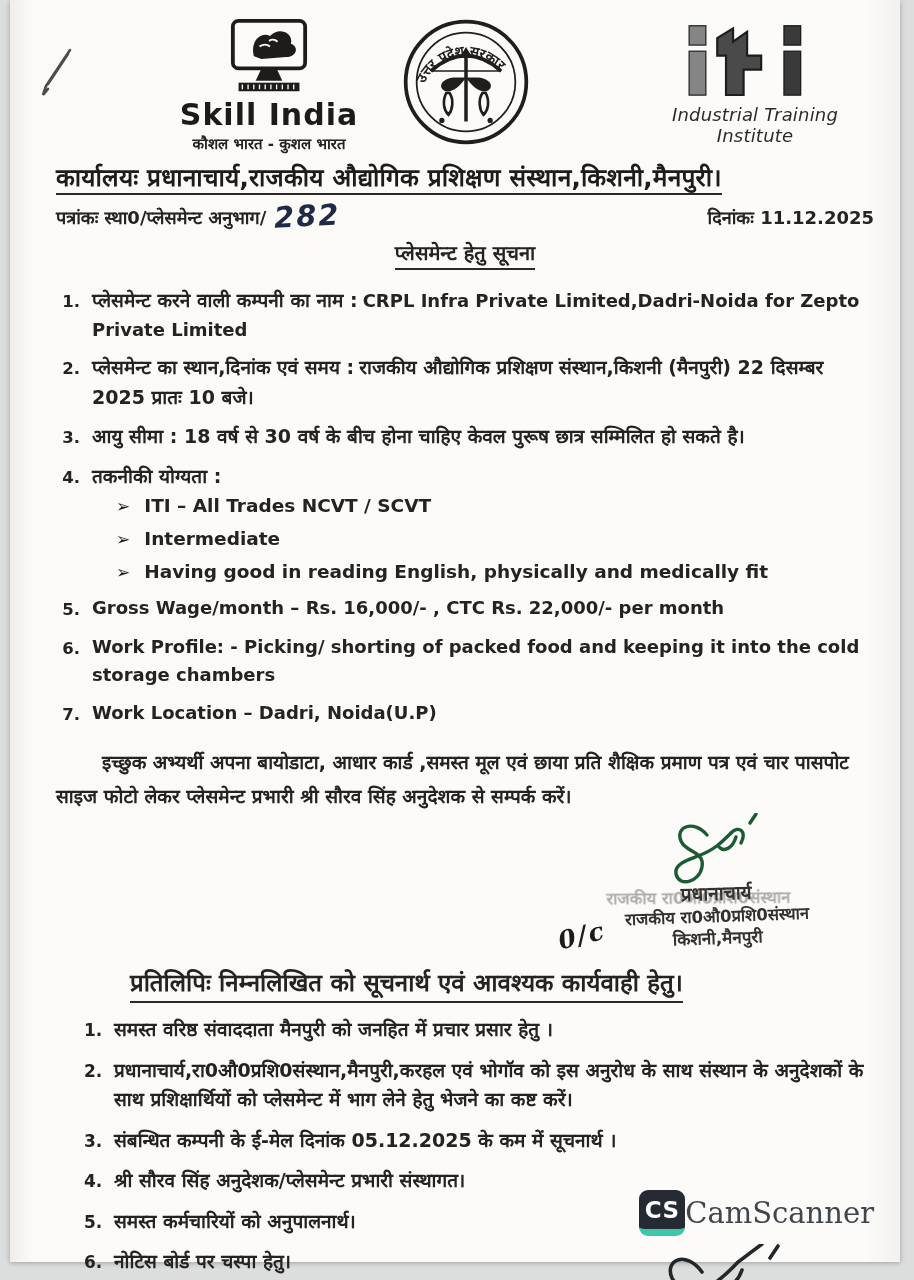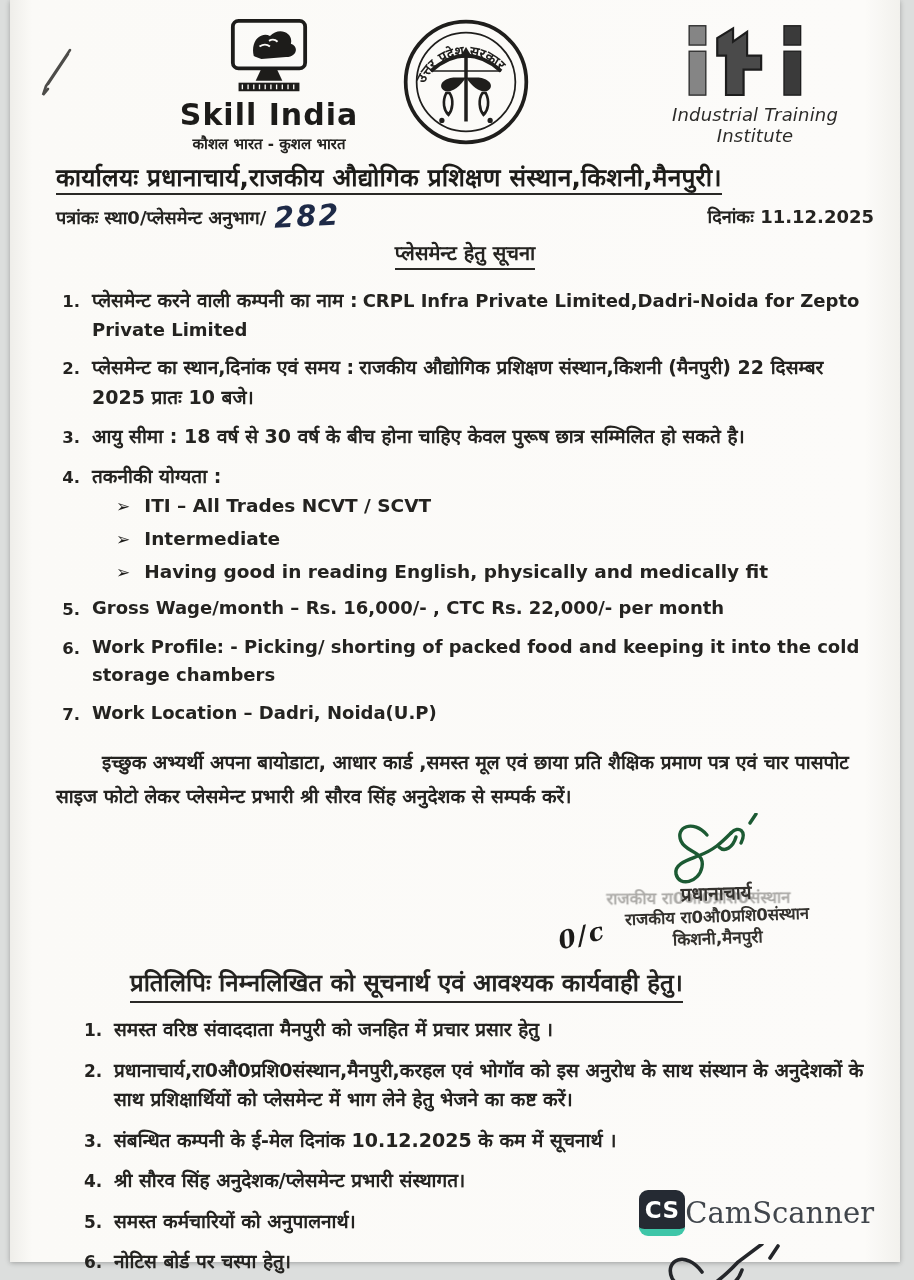--- a/index.html
+++ b/index.html
@@ -25,21 +25,21 @@
   .logo-iti{position:absolute;right:4px;top:6px;text-align:center;width:230px;}
   .logo-iti .iti-label{font-size:18px;color:#2c2b29;margin-top:4px;letter-spacing:.2px;font-style:italic;}
   .pen-mark{position:absolute;left:-24px;top:26px;}
 
   
   .office-title{margin-top:4px;}
   .office-title span{
     display:inline-block;font-size:24.5px;font-weight:800;color:#1d1c19;
     border-bottom:2.5px solid #2a2926;letter-spacing:.2px;
   }
-  .meta-row{display:flex;justify-content:space-between;align-items:center;margin-top:8px;font-size:18px;font-weight:600;}
+  .meta-row{display:flex;justify-content:space-between;align-items:flex-end;margin-top:8px;font-size:18px;font-weight:600;}
   .ref-left{display:flex;align-items:flex-end;gap:8px;}
   .handwritten-no{
     font-size:29px;font-weight:800;color:#1e2a47;transform:rotate(-3deg);
     font-style:italic;letter-spacing:2px;line-height:.9;
   }
   .subject-row{text-align:center;margin-top:10px;}
   .subject-row span{display:inline-block;font-size:20px;font-weight:800;border-bottom:2px solid #2a2926;padding-bottom:2px;}
 
   
   .items{margin-top:16px;}
@@ -255,21 +255,21 @@
         <div class="citem">
           <span class="num">1.</span>
           <span class="c-text">समस्त वरिष्ठ संवाददाता मैनपुरी को जनहित में प्रचार प्रसार हेतु ।</span>
         </div>
         <div class="citem">
           <span class="num">2.</span>
           <span class="c-text">प्रधानाचार्य,रा0औ0प्रशि0संस्थान,मैनपुरी,करहल एवं भोगॉव को इस अनुरोध के साथ संस्थान के अनुदेशकों के साथ प्रशिक्षार्थियों को प्लेसमेन्ट में भाग लेने हेतु भेजने का कष्ट करें।</span>
         </div>
         <div class="citem">
           <span class="num">3.</span>
-          <span class="c-text">संबन्धित कम्पनी के ई-मेल दिनांक 10.12.2025 के कम में सूचनार्थ ।</span>
+          <span class="c-text">संबन्धित कम्पनी के ई-मेल दिनांक 05.12.2025 के कम में सूचनार्थ ।</span>
         </div>
         <div class="citem">
           <span class="num">4.</span>
           <span class="c-text">श्री सौरव सिंह अनुदेशक/प्लेसमेन्ट प्रभारी संस्थागत।</span>
         </div>
         <div class="citem">
           <span class="num">5.</span>
           <span class="c-text">समस्त कर्मचारियों को अनुपालनार्थ।</span>
         </div>
         <div class="citem">

